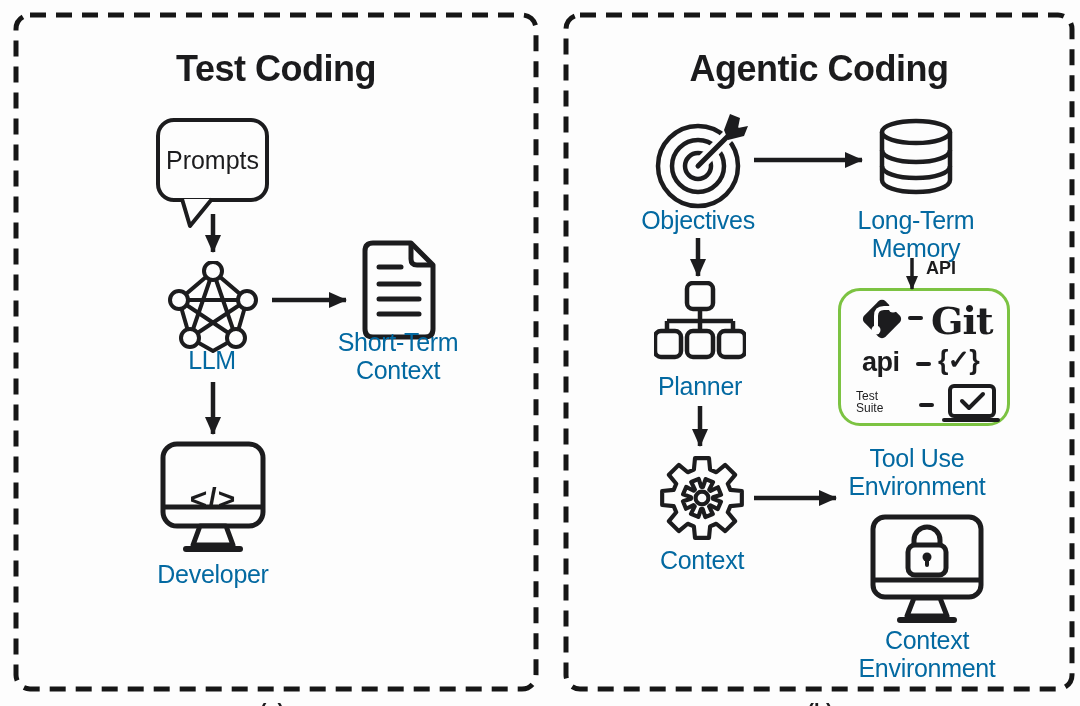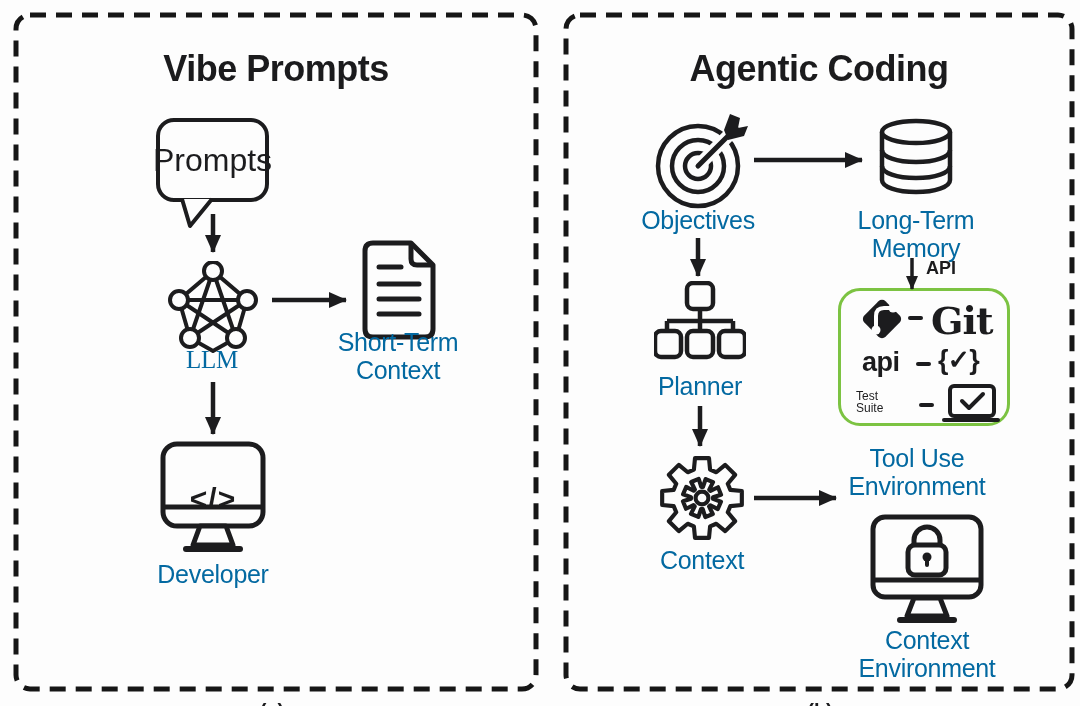--- a/index.html
+++ b/index.html
@@ -2,21 +2,21 @@
 <html><head>
 <meta charset="utf-8">
 <style>
   html,body{margin:0;padding:0;background:#fdfdfd;}
   #stage{position:relative;width:1080px;height:706px;overflow:hidden;background:#fdfdfd;
          font-family:"Liberation Sans",sans-serif;color:#1c1c1e;}
   .abs{position:absolute;}
   .lbl{font-size:25px;line-height:1.12;text-align:center;letter-spacing:-0.3px;color:#0369a1;}
   .title{font-size:36px;font-weight:700;text-align:center;letter-spacing:-0.5px;color:#1b1b1d;}
   .bubble{box-sizing:border-box;border:4px solid #1c1c1e;border-radius:18px;background:#fdfdfd;
-          display:flex;align-items:center;justify-content:center;font-size:32px;}
+          display:flex;align-items:center;justify-content:center;font-size:25px;}
   .dashline{background:#1c1c1e;border-radius:2px;height:4px;}
   .greenbox{box-sizing:border-box;border:3px solid #7cc342;border-radius:22px;background:#fdfdfd;}
   .gitword{font-family:"DejaVu Serif",serif;font-weight:700;font-size:38px;letter-spacing:-1px;}
   .apiword{font-weight:700;font-size:27px;letter-spacing:-0.5px;}
   .bracecheck{font-weight:700;font-size:27px;letter-spacing:-1px;}
   .testword{font-weight:400;font-size:12px;line-height:1.0;}
   .apilabel{font-weight:700;font-size:18px;}
   .codeglyph{font-weight:700;font-size:30px;letter-spacing:1px;}
   .caption{font-weight:700;font-size:20px;text-align:center;}
   svg{display:block;}
@@ -24,40 +24,40 @@
 </head>
 <body>
 
 <div id="stage">
 
   <svg class="abs" style="left:0;top:0;" width="1080" height="706">
     <rect x="16" y="15" width="520" height="674" rx="14" fill="none" stroke="#161616" stroke-width="5" stroke-dasharray="16 10"></rect>
     <rect x="566" y="15" width="506" height="674" rx="14" fill="none" stroke="#161616" stroke-width="5" stroke-dasharray="16 10"></rect>
   </svg>
 
-  <div class="abs title" style="left:16px;top:48px;width:520px;">Vibe Prompts</div>
+  <div class="abs title" style="left:16px;top:48px;width:520px;">Test Coding</div>
 
   <div class="abs bubble" style="left:156px;top:118px;width:113px;height:84px;">
     <span>Prompts</span>
   </div>
 
   <svg class="abs" style="left:168px;top:261px;" width="90" height="92" viewBox="-45 -46 90 92">
     <g stroke="#1c1c1e" stroke-width="4" fill="none" stroke-linecap="round">
       <path d="M0,-36 L-34,-7 L-23,31 L0,44 L23,31 L34,-7 Z"></path>
       <path d="M0,-36 L-23,31 M0,-36 L23,31 M-34,-7 L34,-7 M-34,-7 L23,31 M34,-7 L-23,31"></path>
     </g>
     <g fill="#fdfdfd" stroke="#1c1c1e" stroke-width="4">
       <circle cx="0" cy="-36" r="9"></circle>
       <circle cx="-34" cy="-7" r="9"></circle>
       <circle cx="34" cy="-7" r="9"></circle>
       <circle cx="-23" cy="31" r="9"></circle>
       <circle cx="23" cy="31" r="9"></circle>
     </g>
   </svg>
-  <div class="abs lbl" style="left:162px;top:346px;width:100px;font-family:Liberation Serif, serif;">LLM</div>
+  <div class="abs lbl" style="left:162px;top:346px;width:100px;">LLM</div>
 
   <svg class="abs" style="left:357px;top:237px;" width="84" height="106" viewBox="0 0 84 106">
     <path d="M8,14 Q8,6 16,6 L54,6 L76,28 L76,92 Q76,100 68,100 L16,100 Q8,100 8,92 Z" fill="#fdfdfd" stroke="#1c1c1e" stroke-width="5" stroke-linejoin="round"></path>
     <path d="M54,6 L54,22 Q54,28 60,28 L76,28" fill="none" stroke="#1c1c1e" stroke-width="5" stroke-linejoin="round"></path>
     <g stroke="#1c1c1e" stroke-width="5" stroke-linecap="round">
       <line x1="22" y1="30" x2="44" y2="30"></line>
       <line x1="22" y1="47" x2="62" y2="47"></line>
       <line x1="22" y1="62" x2="62" y2="62"></line>
       <line x1="22" y1="77" x2="62" y2="77"></line>
     </g>

